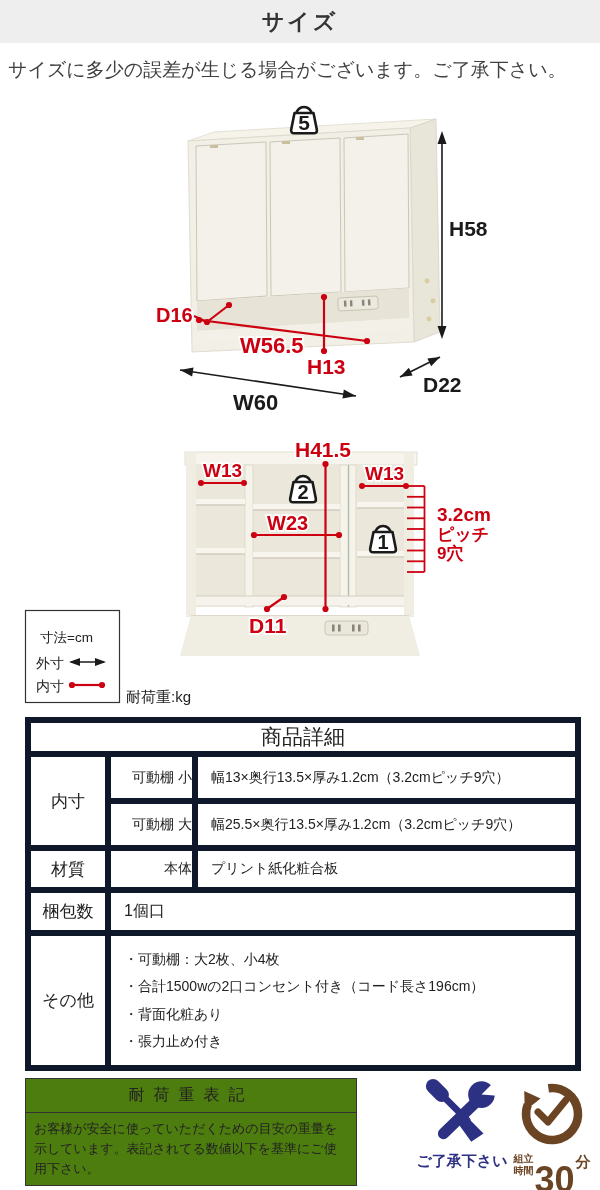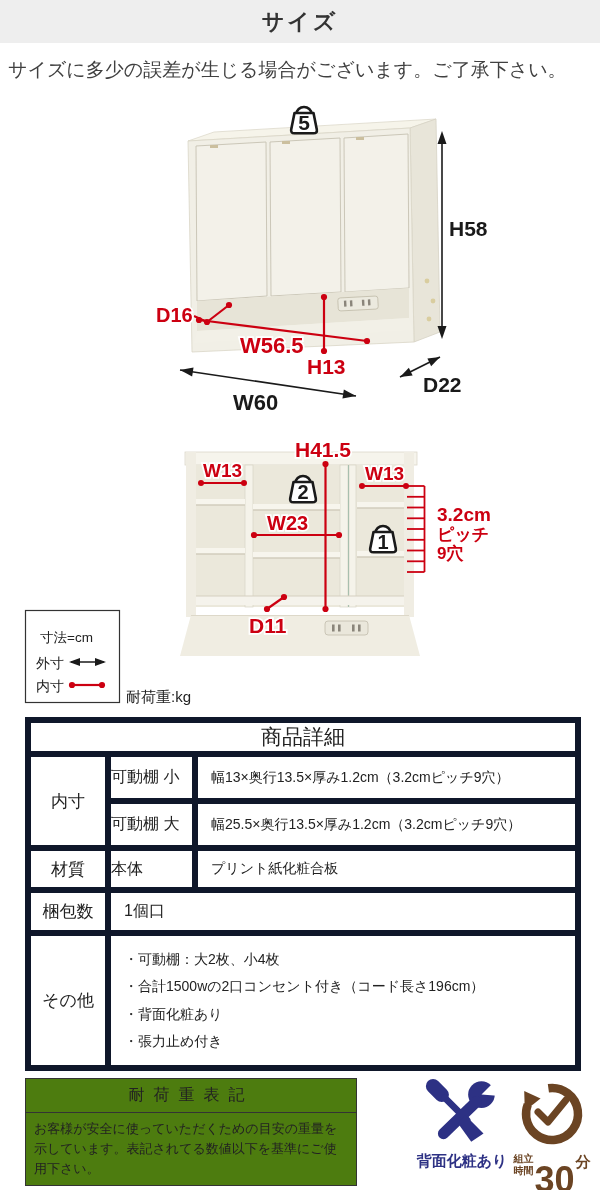--- a/index.html
+++ b/index.html
@@ -21,21 +21,21 @@
   .rd { fill:#cc0011; }
   .bl { stroke:#1a1a1a; stroke-width:1.6; fill:none; }
   .bh { fill:#1a1a1a; }
   .badge-num { fill:#1a1a1a; font-weight:700; text-anchor:middle; }
 
   
   table.details { position:absolute; left:25px; top:717px; width:550px; border-collapse:collapse; table-layout:fixed; }
   .details th, .details td { border:6px solid #0f172a; color:#222; }
   .details .tbl-title { font-size:21px; font-weight:400; text-align:center; height:33px; }
   .details .lbl { font-size:17px; text-align:center; font-weight:400; }
-  .details .sub { font-size:16px; text-align:left; font-weight:400; }
+  .details .sub { font-size:14px; text-align:right; font-weight:400; }
   .details .val { font-size:14px; text-align:left; padding:4px 4px 4px 13px; font-weight:400; }
   .details .h47 { height:47px; } .details .h42 { height:42px; } .details .h43 { height:43px; } .details .h135 { height:135px; }
   .details .val span { display:block; line-height:1.95; }
 
   
   .load-note { position:absolute; left:25px; top:1078px; width:332px; height:108px; border:1px solid #333; background:#4d7c0f; }
   .load-note .hd { height:34px; border-bottom:1px solid #333; display:flex; align-items:center; justify-content:center;
                    font-size:16px; letter-spacing:9px; color:#222; }
   .load-note .bd { padding:6px 8px 0 8px; font-size:13px; line-height:1.55; color:#222; }
 
@@ -298,21 +298,21 @@
     <svg width="82" height="70" viewBox="0 0 80 68">
       <g fill="#2d3184">
         <circle cx="59" cy="17" r="13"></circle>
         <polygon points="59,17 79,-3 86,19" fill="#ffffff"></polygon>
         <line x1="54" y1="24" x2="22" y2="55" stroke="#2d3184" stroke-width="11" stroke-linecap="round"></line>
         <rect x="3" y="6" width="26" height="14" rx="7" transform="rotate(45 16 13)"></rect>
         <line x1="23" y1="20" x2="45" y2="42" stroke="#2d3184" stroke-width="6.5" stroke-linecap="round"></line>
         <polygon points="43,37 61,55 49,63 36,45"></polygon>
       </g>
     </svg>
-    <div class="cap">背面化粧あり</div>
+    <div class="cap">ご了承下さい</div>
   </div>
 
   <div class="asm-time">
     <svg width="74" height="74" viewBox="0 0 74 74">
       <circle cx="37" cy="39" r="26" fill="none" stroke="#6b4423" stroke-width="8.5" stroke-dasharray="135 29" transform="rotate(262 37 39)"></circle>
       <g transform="translate(14,27) rotate(115)">
           <polygon points="10,0 -8,-9 -8,9" fill="#6b4423"></polygon>
         </g>
       <polyline points="23,37 33,47 51,25" fill="none" stroke="#6b4423" stroke-width="7" stroke-linecap="round" stroke-linejoin="round"></polyline>
     </svg>

